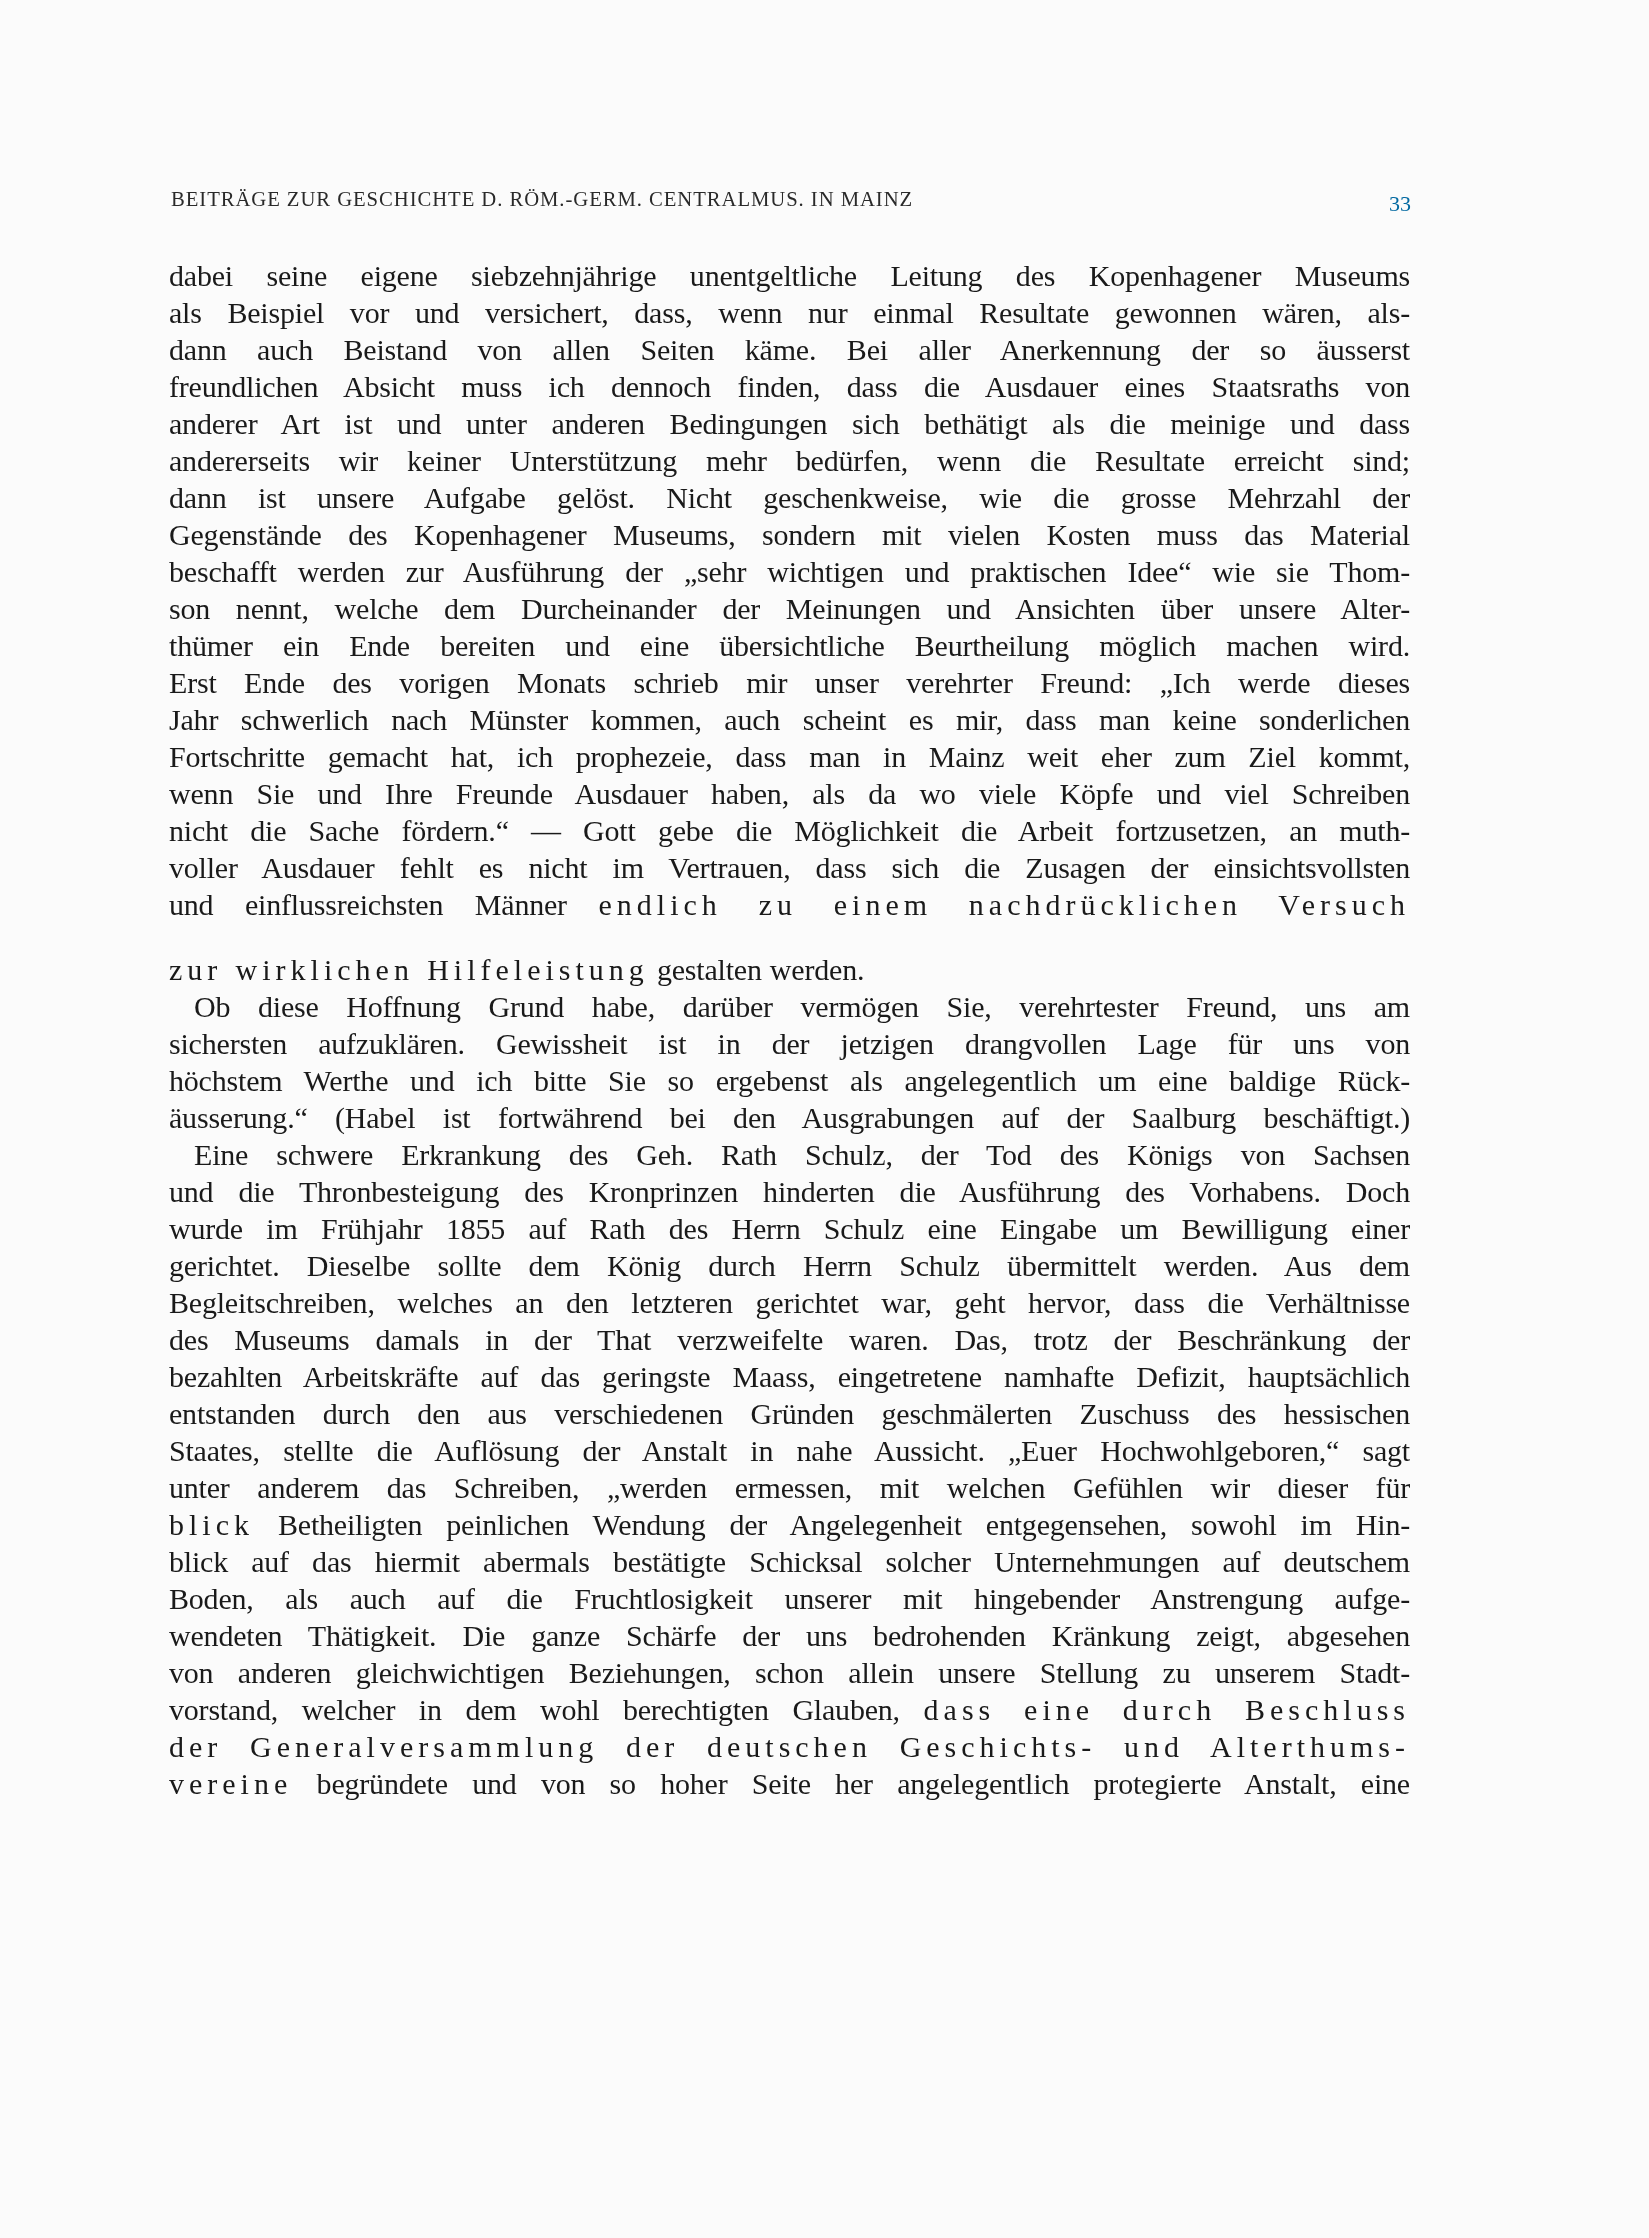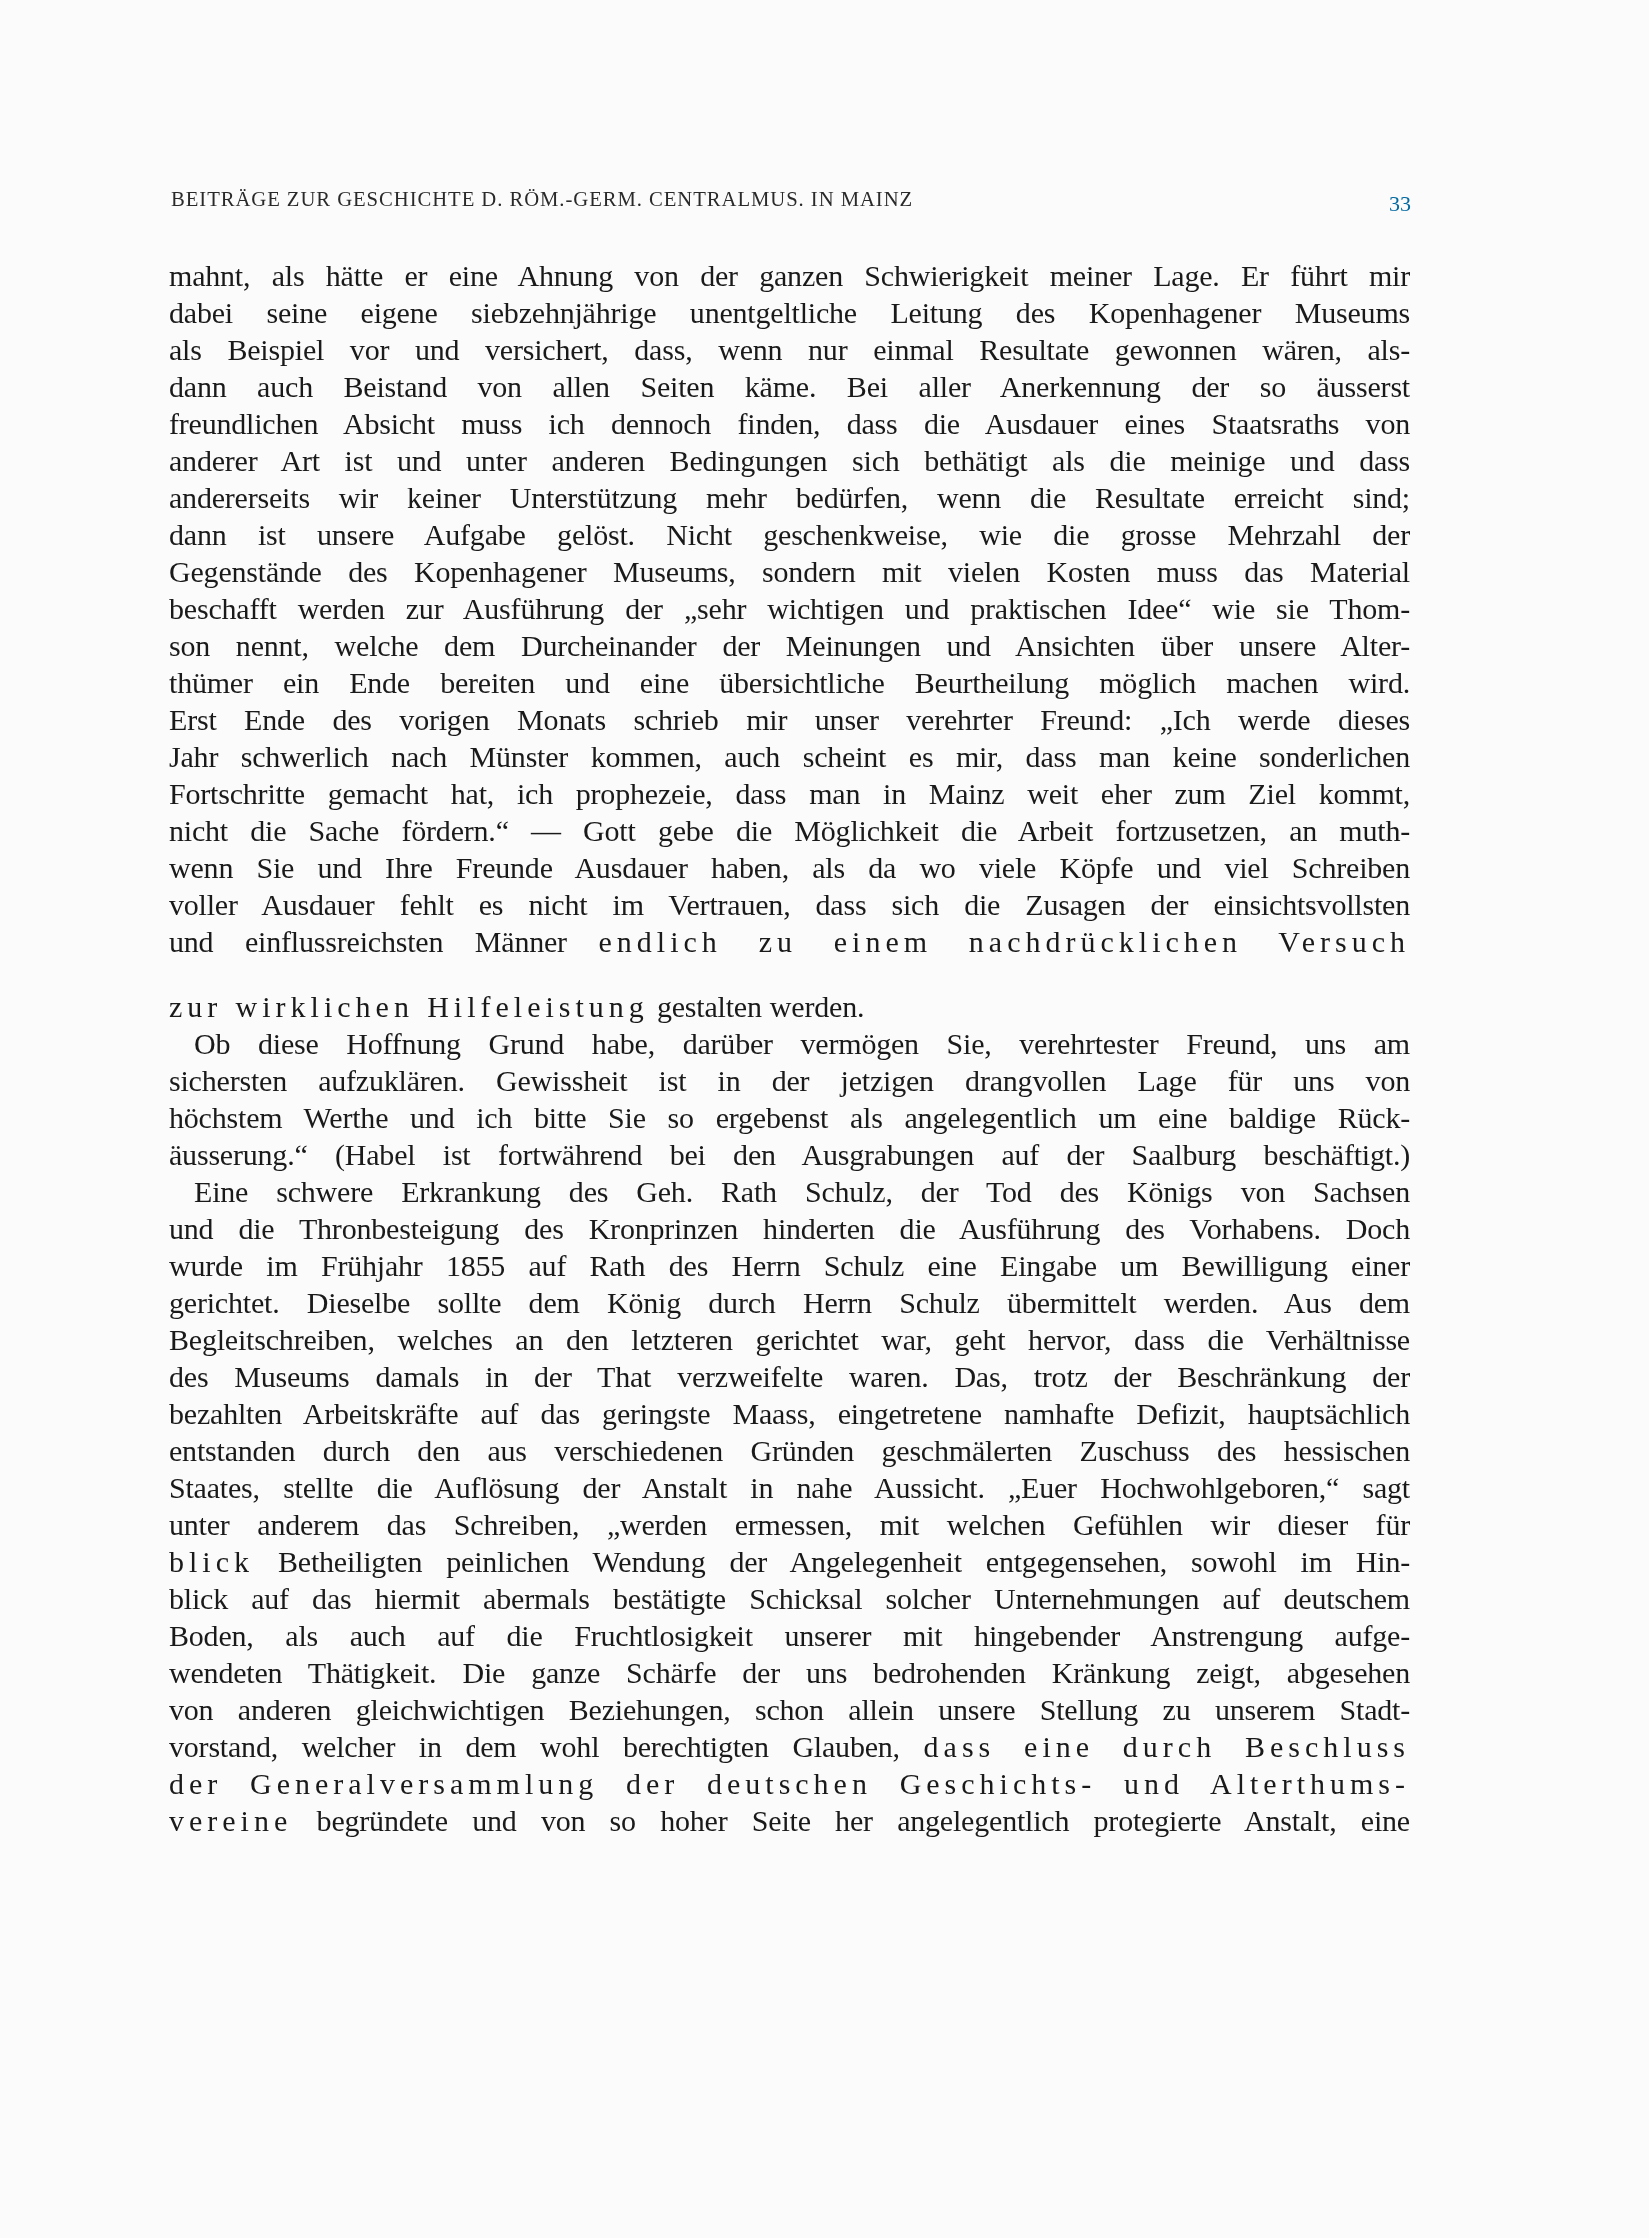--- a/index.html
+++ b/index.html
@@ -47,37 +47,36 @@
 </head>
 <body>
 
 <div class="page">
   <div class="running-head">
     <span class="running-title">BEITRÄGE ZUR GESCHICHTE D. RÖM.-GERM. CENTRALMUS. IN MAINZ</span>
     <span class="page-number">33</span>
   </div>
 
   <div class="body-text" id="body-text">
-      <div class="line"><span>mahnt, als hätte er eine Ahnung von der ganzen Schwierigkeit meiner Lage.  Er führt mir</span></div>
       <div class="line"><span>dabei seine eigene siebzehnjährige unentgeltliche Leitung des Kopenhagener Museums</span></div>
       <div class="line"><span>als Beispiel vor und versichert, dass, wenn nur einmal Resultate gewonnen wären, als-</span></div>
       <div class="line"><span>dann auch Beistand von allen Seiten käme.  Bei aller Anerkennung der so äusserst</span></div>
       <div class="line"><span>freundlichen Absicht muss ich dennoch finden, dass die Ausdauer eines Staatsraths von</span></div>
       <div class="line"><span>anderer Art ist und unter anderen Bedingungen sich bethätigt als die meinige und dass</span></div>
       <div class="line"><span>andererseits wir keiner Unterstützung mehr bedürfen, wenn die Resultate erreicht sind;</span></div>
       <div class="line"><span>dann ist unsere Aufgabe gelöst.  Nicht geschenkweise, wie die grosse Mehrzahl der</span></div>
       <div class="line"><span>Gegenstände des Kopenhagener Museums, sondern mit vielen Kosten muss das Material</span></div>
       <div class="line"><span>beschafft werden zur Ausführung der „sehr wichtigen und praktischen Idee“ wie sie Thom-</span></div>
       <div class="line"><span>son nennt, welche dem Durcheinander der Meinungen und Ansichten über unsere Alter-</span></div>
       <div class="line"><span>thümer ein Ende bereiten und eine übersichtliche Beurtheilung möglich machen wird.</span></div>
       <div class="line"><span>Erst Ende des vorigen Monats schrieb mir unser verehrter Freund: „Ich werde dieses</span></div>
       <div class="line"><span>Jahr schwerlich nach Münster kommen, auch scheint es mir, dass man keine sonderlichen</span></div>
       <div class="line"><span>Fortschritte gemacht hat, ich prophezeie, dass man in Mainz weit eher zum Ziel kommt,</span></div>
+      <div class="line"><span>wenn Sie und Ihre Freunde Ausdauer haben, als da wo viele Köpfe und viel Schreiben</span></div>
       <div class="line"><span>nicht die Sache fördern.“ — Gott gebe die Möglichkeit die Arbeit fortzusetzen, an muth-</span></div>
-      <div class="line"><span>wenn Sie und Ihre Freunde Ausdauer haben, als da wo viele Köpfe und viel Schreiben</span></div>
       <div class="line"><span>voller Ausdauer fehlt es nicht im Vertrauen, dass sich die Zusagen der einsichtsvollsten</span></div>
       <div class="line"><span>und einflussreichsten Männer </span><span class="spaced">endlich zu einem nachdrücklichen Versuch</span></div>
       <div class="line last"><span class="spaced">zur wirklichen Hilfeleistung</span><span> gestalten werden.</span></div>
       <div class="line indent"><span>Ob diese Hoffnung Grund habe, darüber vermögen Sie, verehrtester Freund, uns am</span></div>
       <div class="line"><span>sichersten aufzuklären.  Gewissheit ist in der jetzigen drangvollen Lage für uns von</span></div>
       <div class="line"><span>höchstem Werthe und ich bitte Sie so ergebenst als angelegentlich um eine baldige Rück-</span></div>
       <div class="line"><span>äusserung.“ (Habel ist fortwährend bei den Ausgrabungen auf der Saalburg beschäftigt.)</span></div>
       <div class="line indent"><span>Eine schwere Erkrankung des Geh. Rath Schulz, der Tod des Königs von Sachsen</span></div>
       <div class="line"><span>und die Thronbesteigung des Kronprinzen hinderten die Ausführung des Vorhabens.  Doch</span></div>
       <div class="line"><span>wurde im Frühjahr 1855 auf Rath des Herrn Schulz eine Eingabe um Bewilligung einer</span></div>

